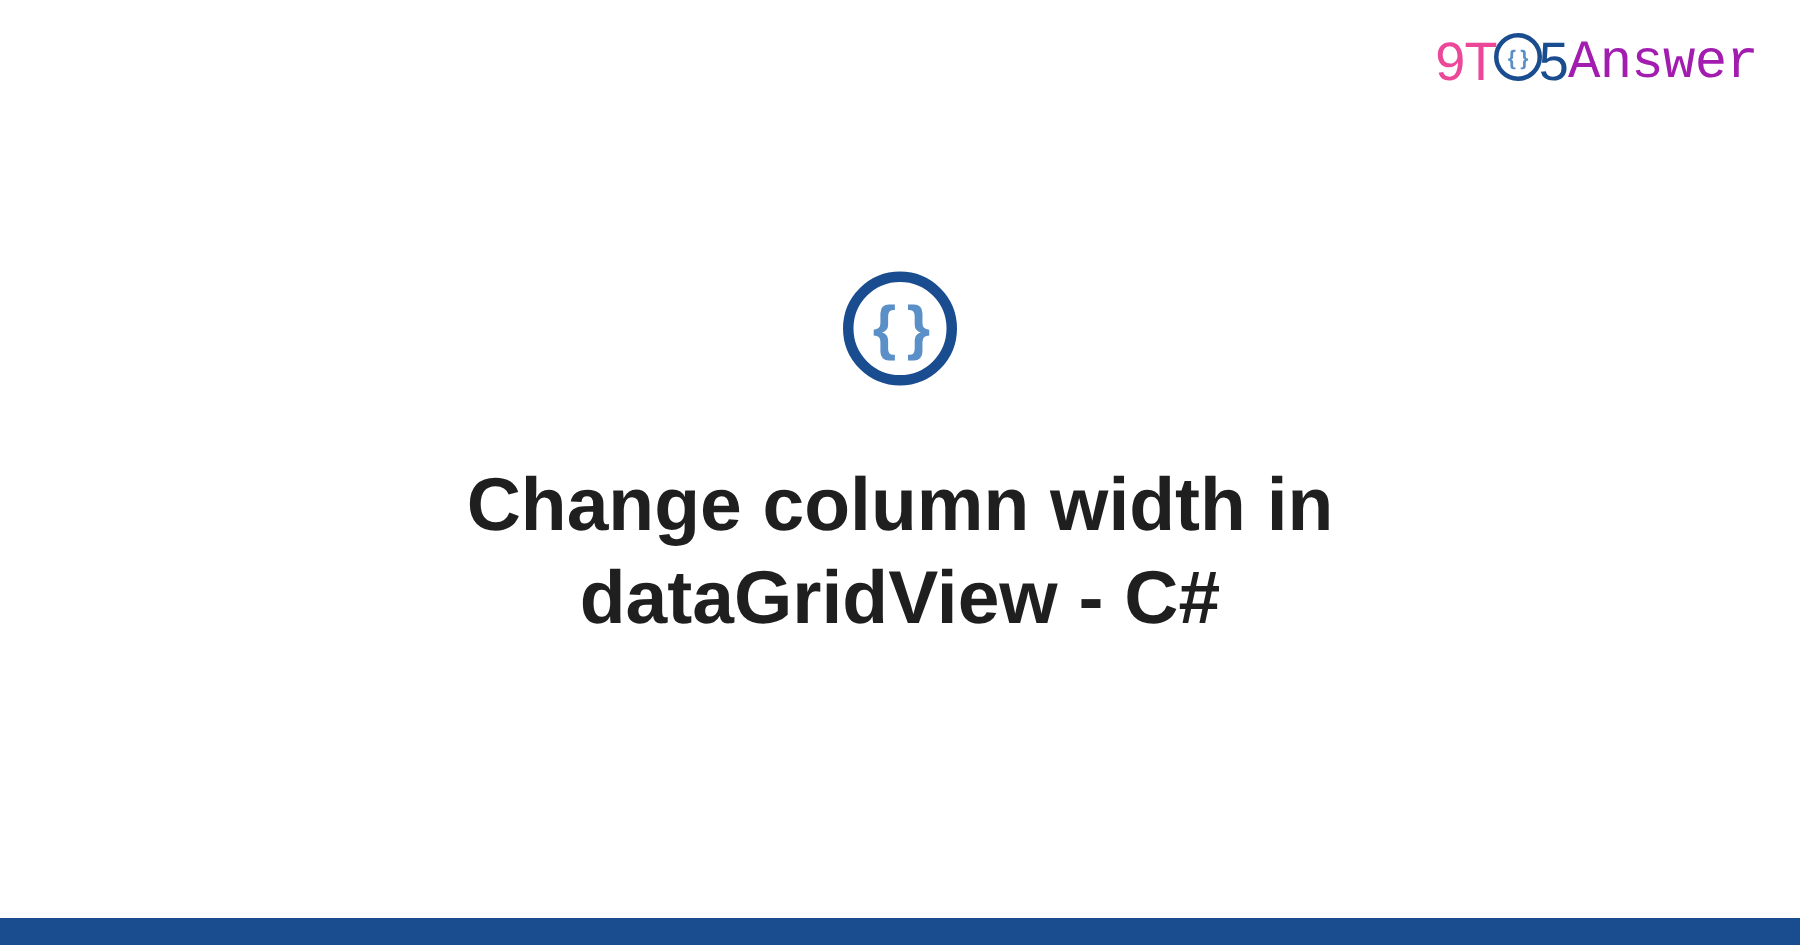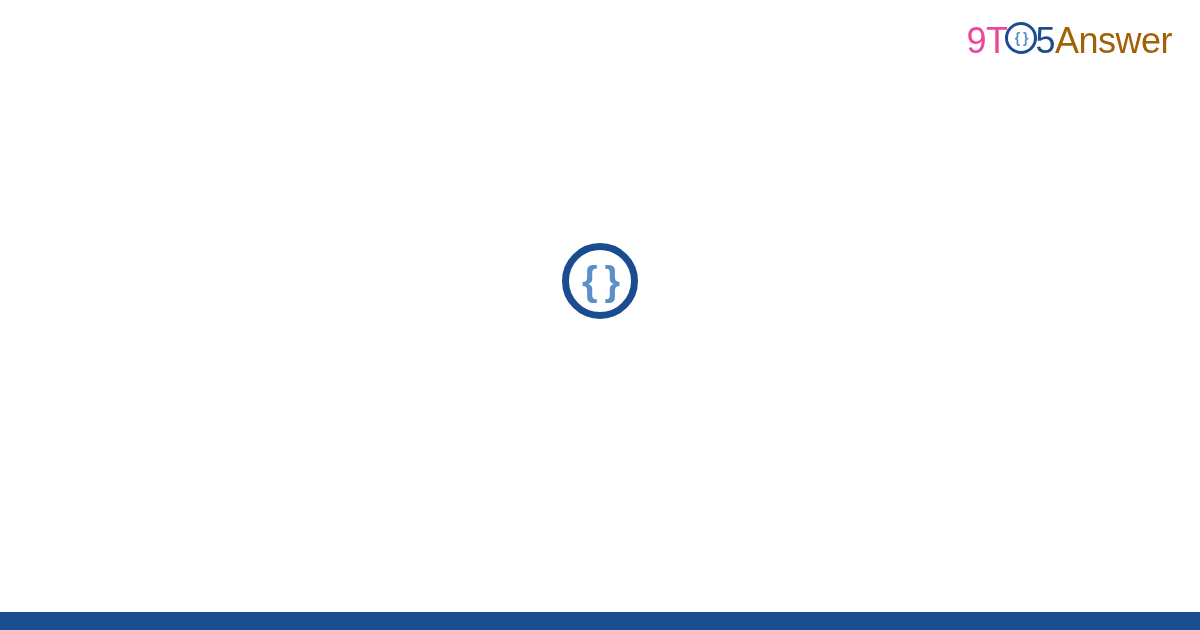--- a/index.html
+++ b/index.html
@@ -46,22 +46,23 @@
       font-size: 14px;
       color: #5b8fc7;
       font-weight: 600;
       line-height: 1;
     }
     .logo-5 {
       color: #1a4d8f;
       font-weight: 500;
     }
     .logo-answer {
-      color: #a16207;
+      color: #a21caf;
       font-weight: 400;
+      font-family: Liberation Mono, monospace;
     }
     .content {
       position: absolute;
       top: 0;
       left: 0;
       right: 0;
       bottom: 0;
       display: flex;
       flex-direction: column;
       align-items: center;
@@ -113,15 +114,16 @@
     <span class="logo-circle-inner">{ }</span>
   </span>
   <span class="logo-5">5</span>
   <span class="logo-answer">Answer</span>
 </div>
 
 <div class="content">
   <div class="icon-wrap">
     <span class="icon-brace">{ }</span>
   </div>
+  <h1 class="title">Change column width in dataGridView - C#</h1>
 </div>
 
 <div class="bottom-bar"></div>
 
 </body></html>

